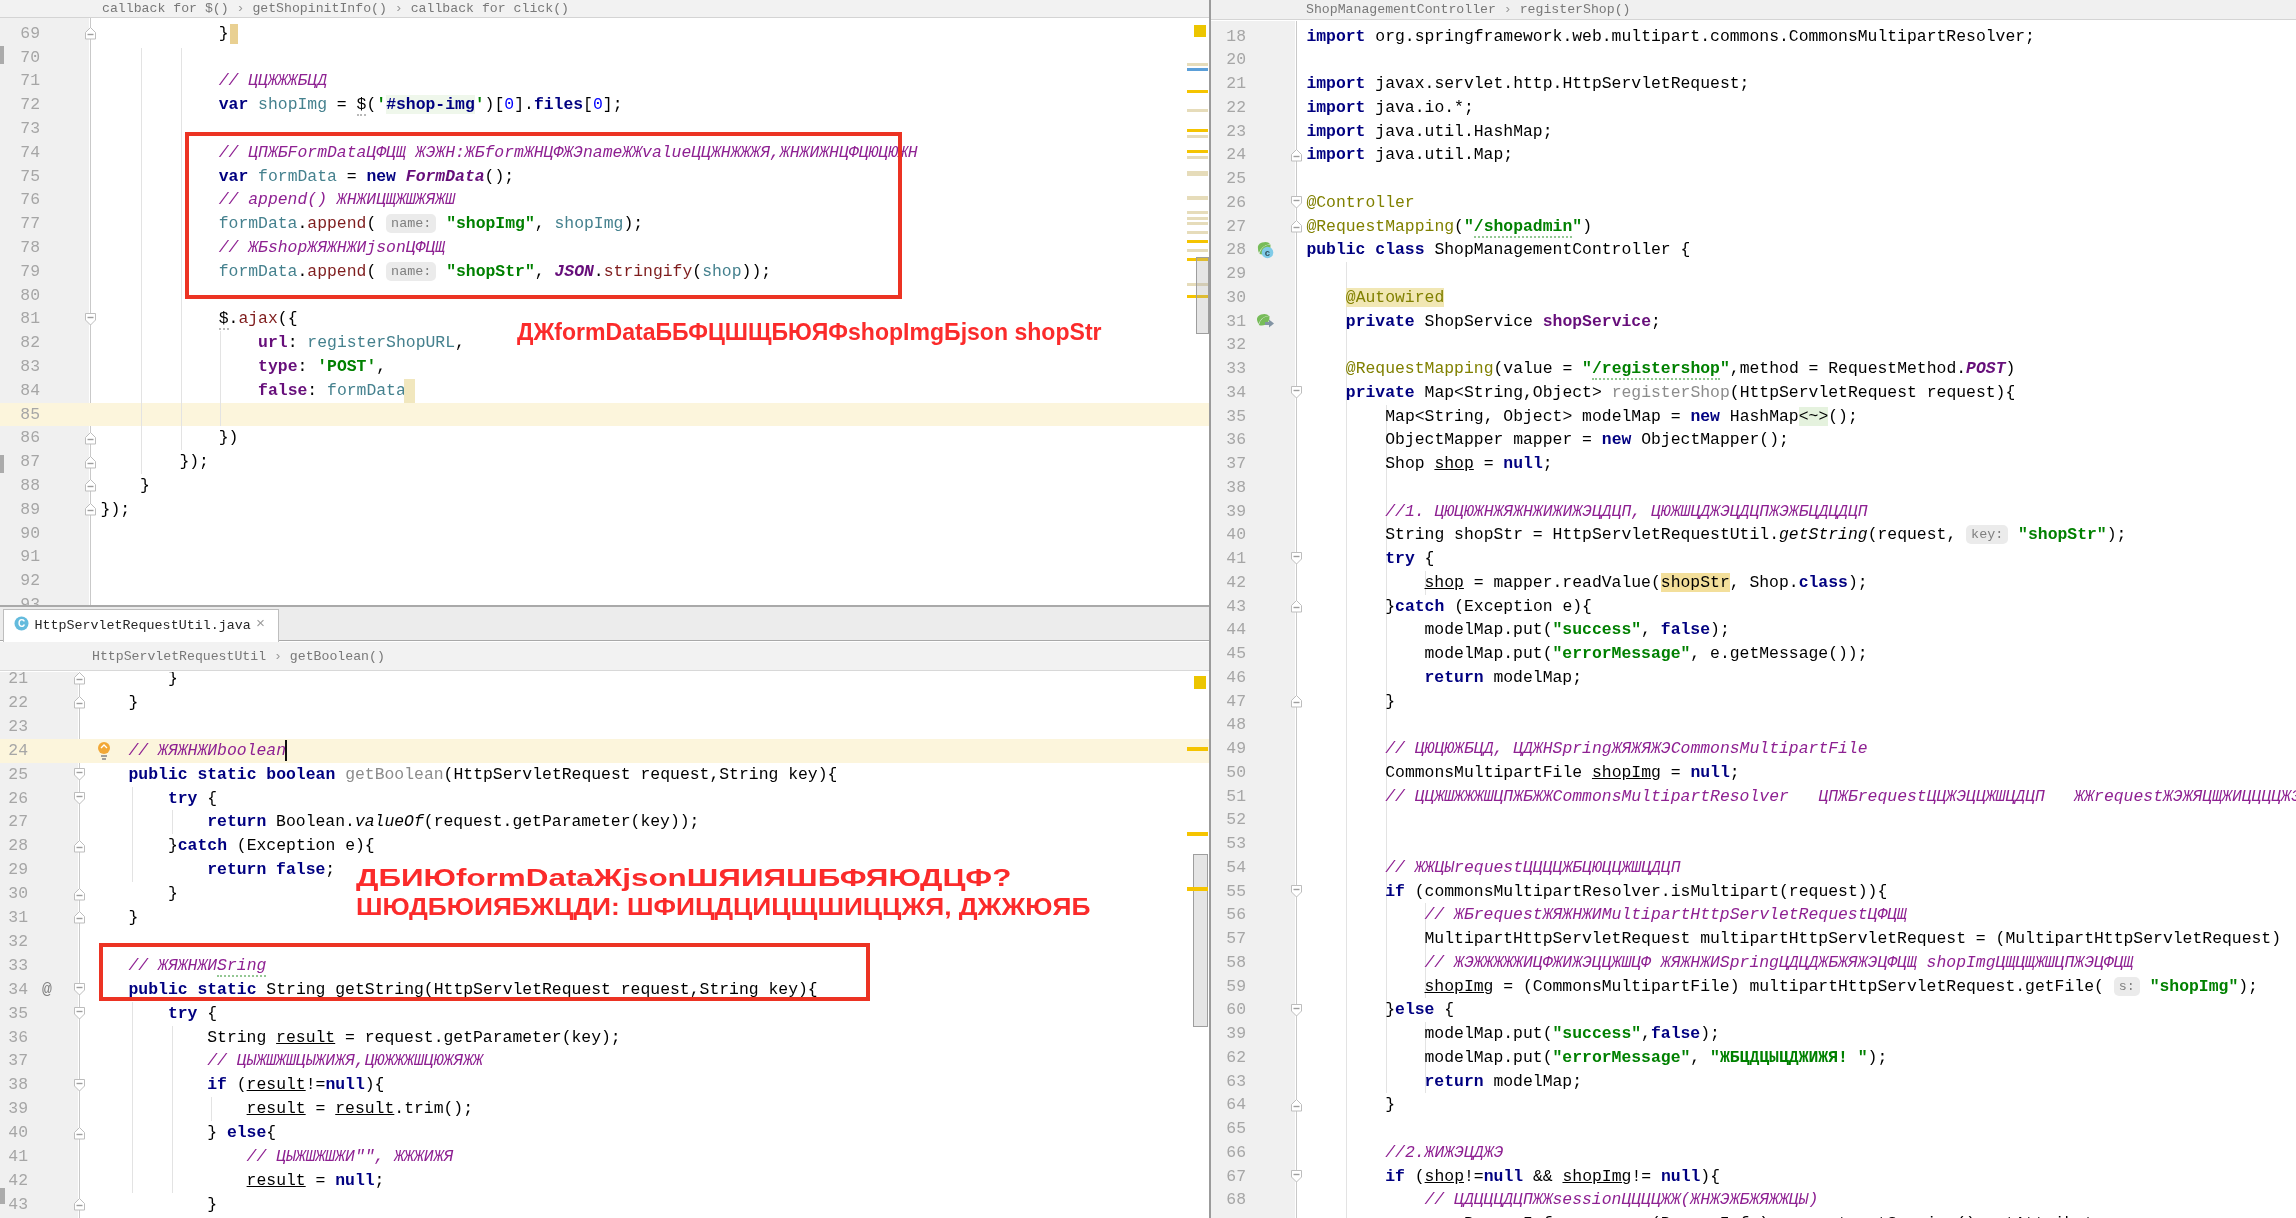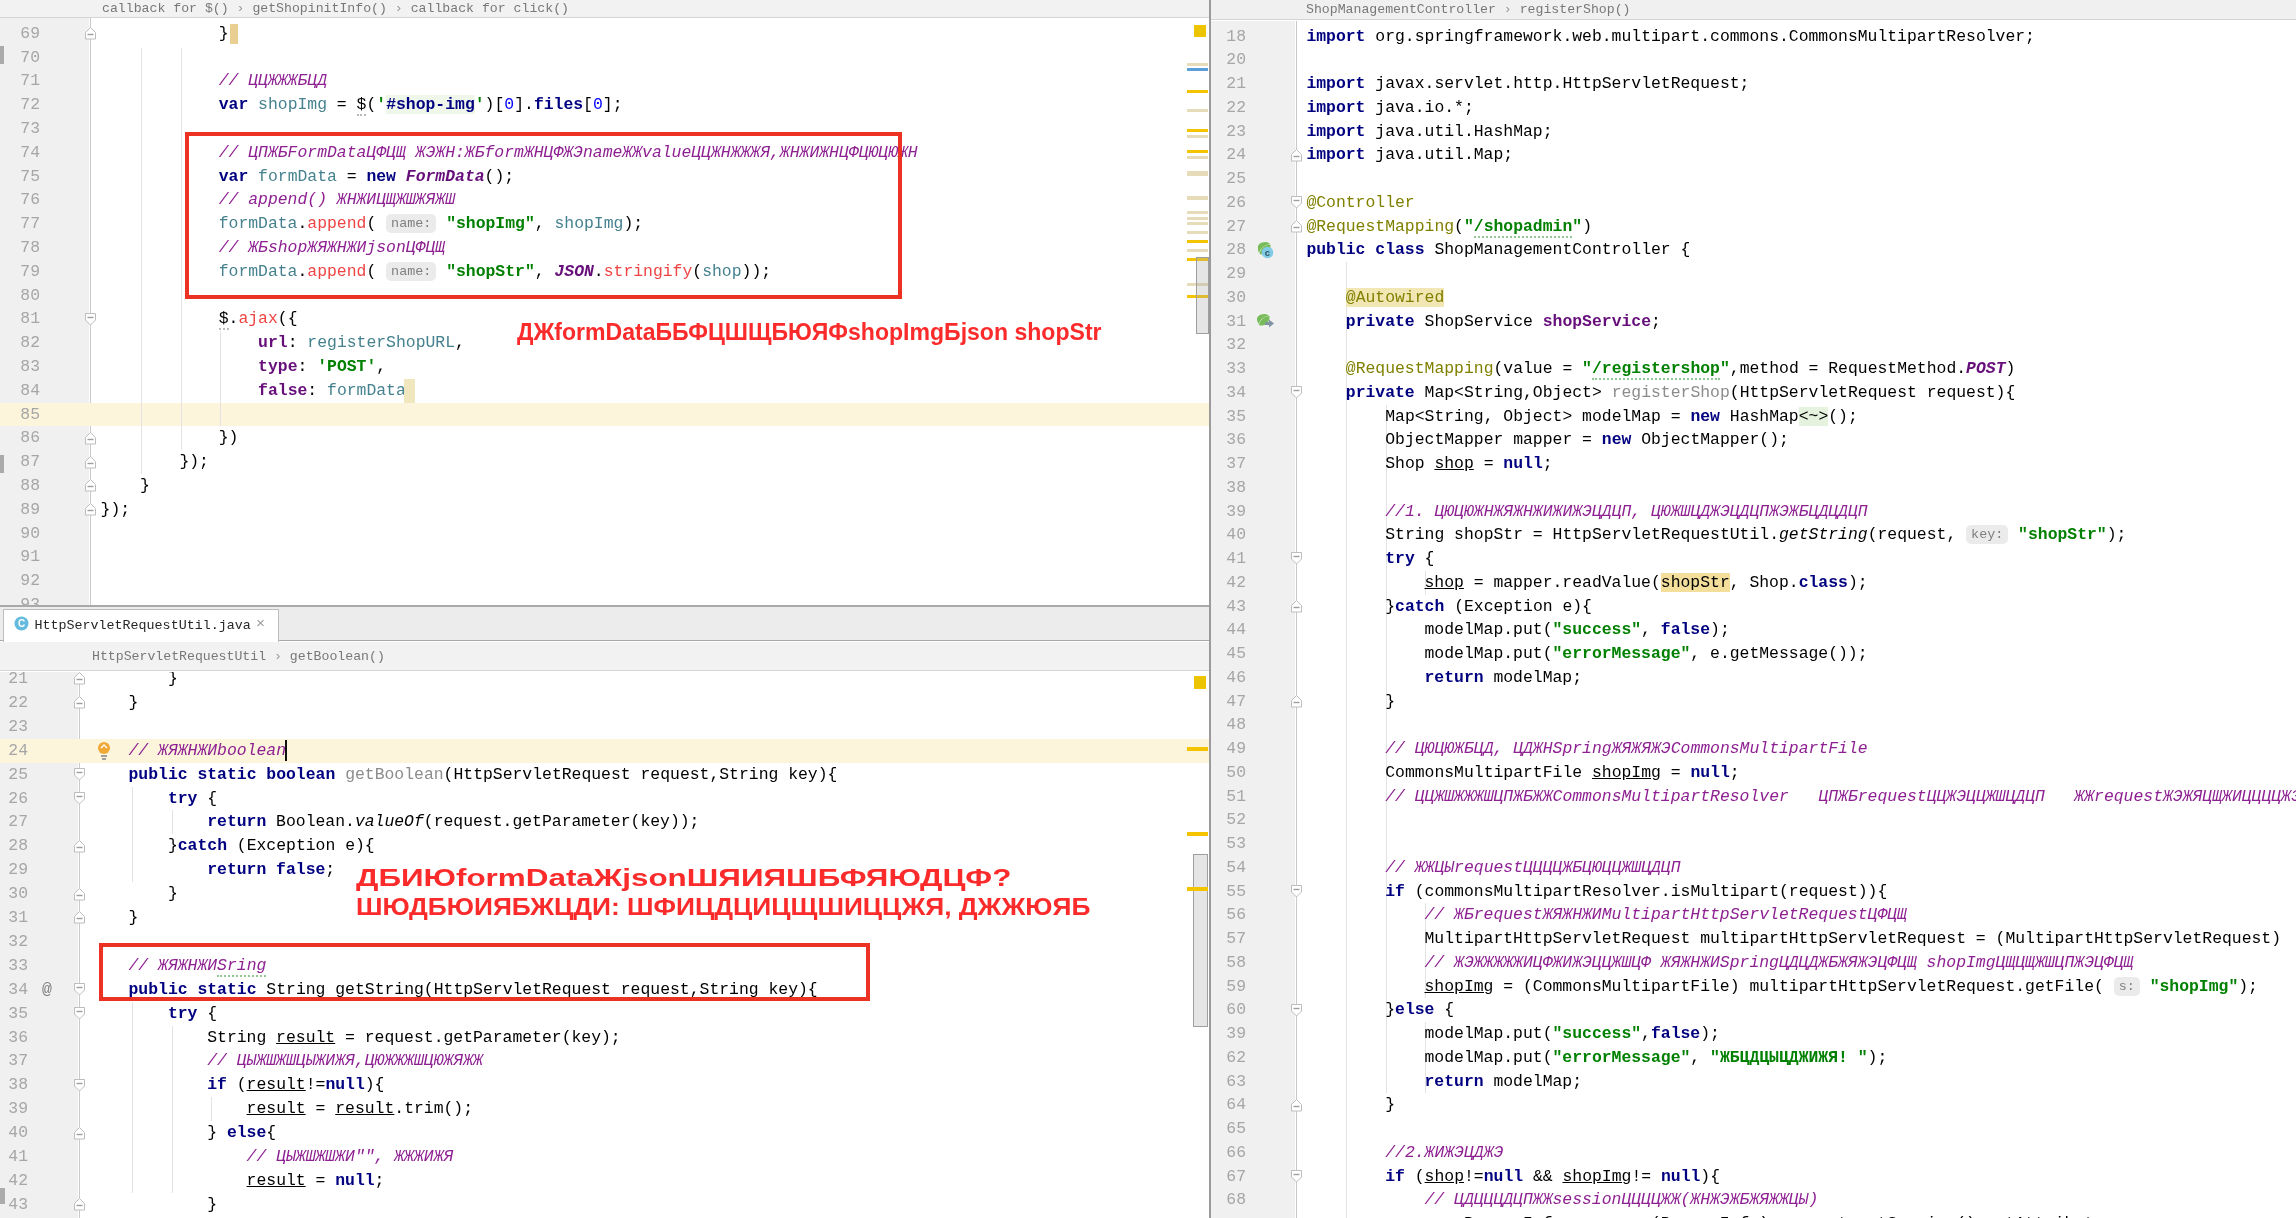--- a/index.html
+++ b/index.html
@@ -5,21 +5,21 @@
 body{position:relative;font-family:"Liberation Mono",monospace;}
 .cl{position:absolute;font:16.41px/23.8px "Liberation Mono",monospace;white-space:pre;color:#000;height:23.8px}
 .num{position:absolute;font:16.41px/23.8px "Liberation Mono",monospace;color:#A6A6A6;text-align:right;white-space:pre}
 .kw{color:#000080;font-weight:bold}
 .st{color:#008000;font-weight:bold}
 .co{color:#8E2192;font-style:italic}
 .nu{color:#0000FF}
 .fl{color:#660E7A;font-weight:bold}
 .cc{color:#660E7A;font-weight:bold;font-style:italic}
 .te{color:#45818E}
-.ol{color:#ef4444}
+.ol{color:#7f1d1d}
 .an{color:#808000}
 .gr{color:#8C8C8C}
 .it{font-style:italic}
 .un{text-decoration:underline}
 .sq{border-bottom:2px dotted #93C793}
 .gq{border-bottom:2px dotted #B9B9B9}
 .inlay{display:inline-block;background:#EBEBEB;color:#7F7F7F;border-radius:5px;font:13.4px/17px "Liberation Mono",monospace;padding:1px 5px;vertical-align:1px;font-style:normal;font-weight:normal}
 .hl-id{background:#F3DF9B}
 .hl-fold{background:#E5F2DE}
 .hl-inj{background:#EFF7EB}

